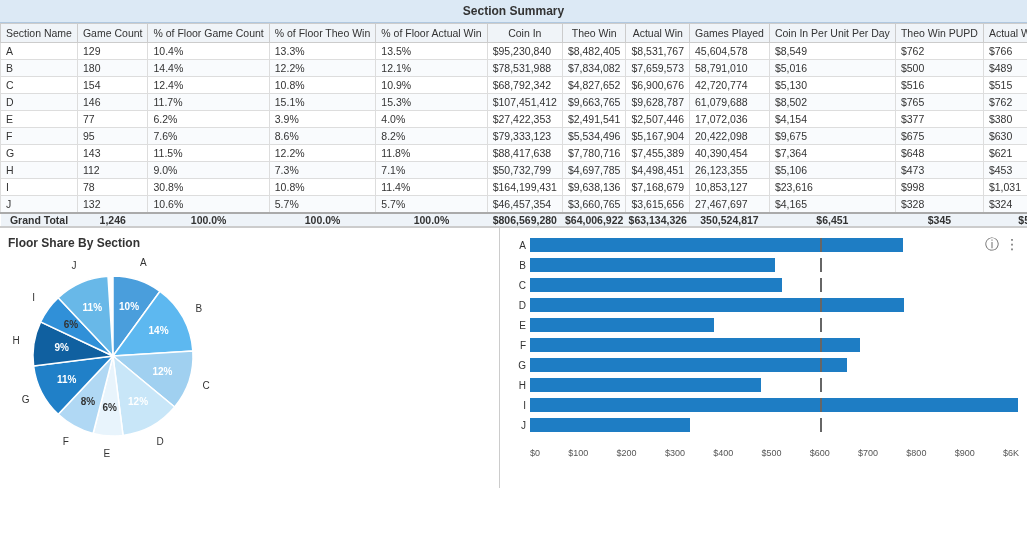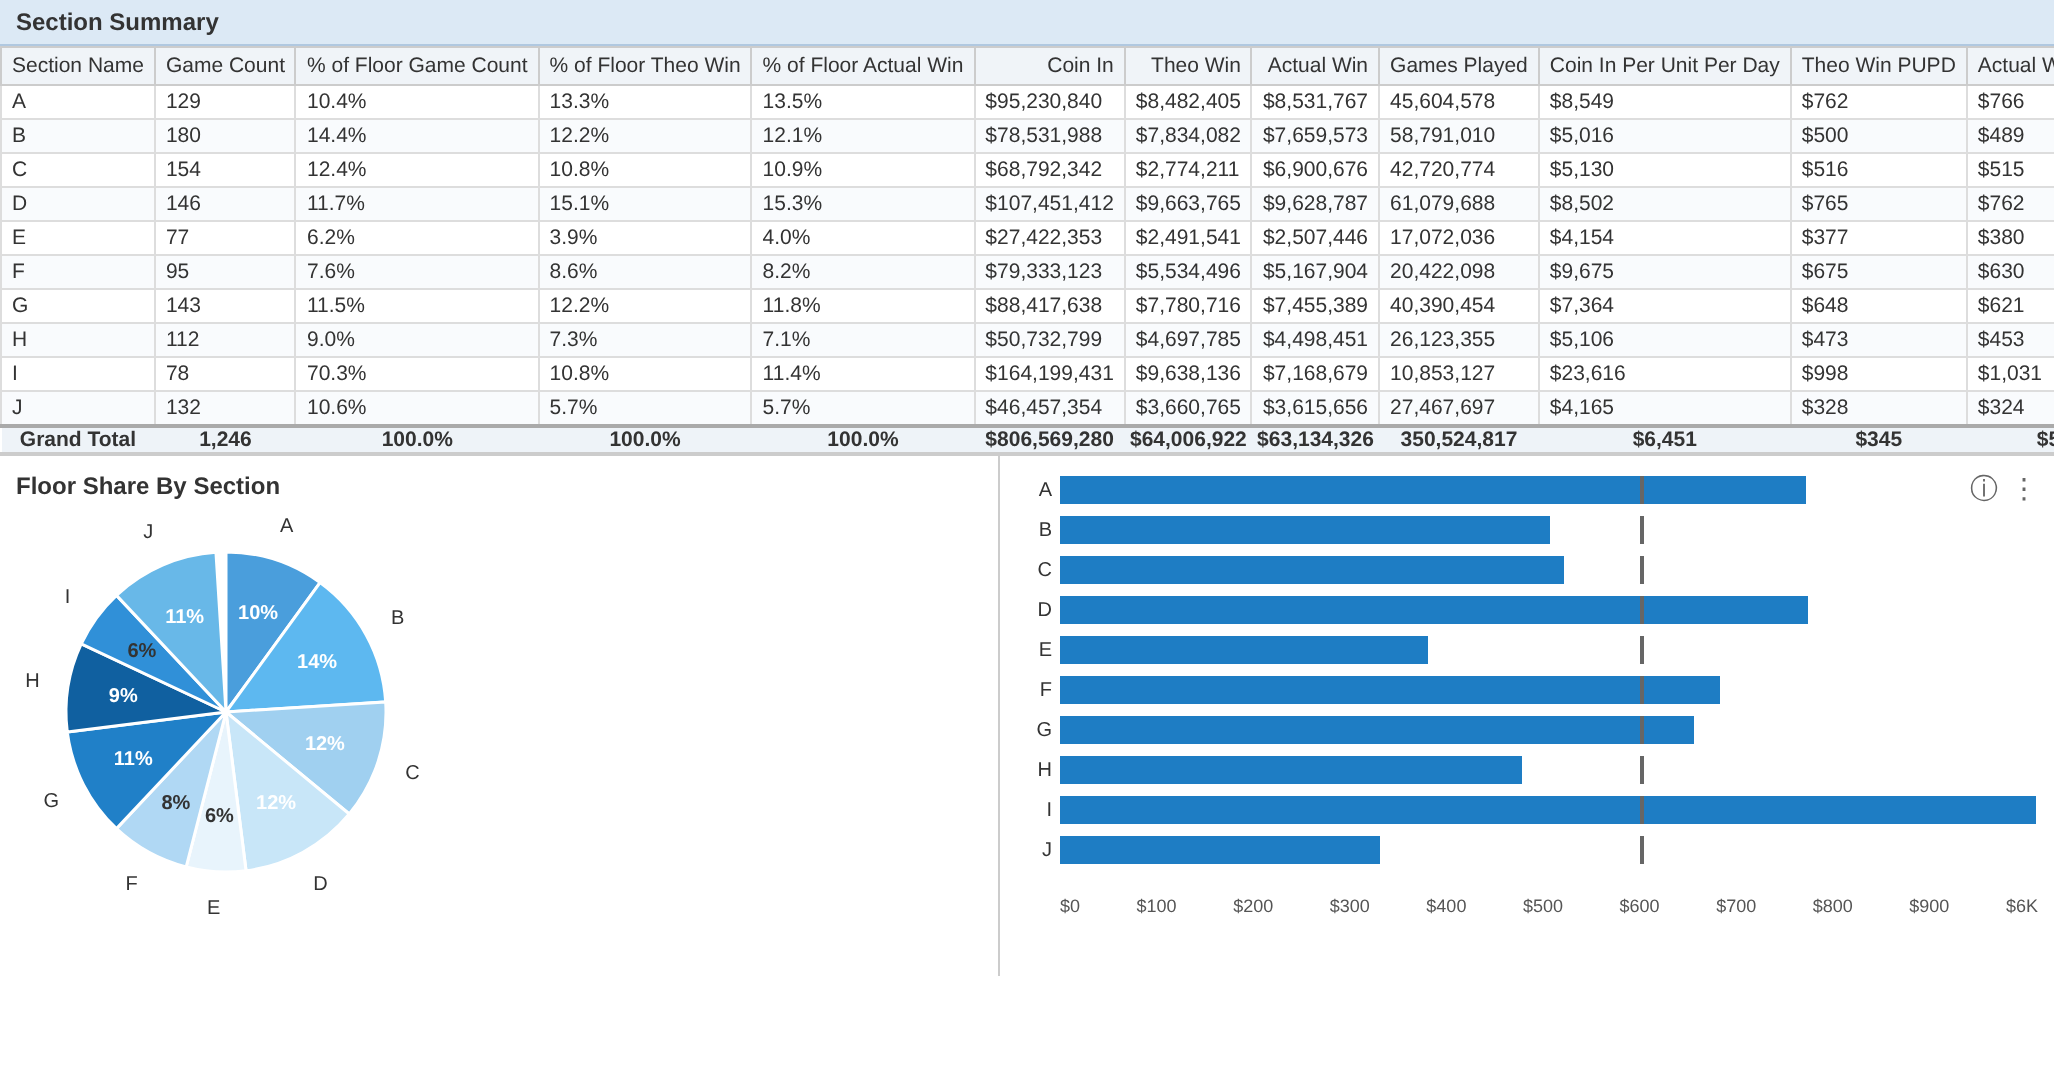--- a/index.html
+++ b/index.html
@@ -4,41 +4,42 @@
   <style>
     * { box-sizing: border-box; margin: 0; padding: 0; }
     body { font-family: Arial, sans-serif; font-size: 11px; background: #fff; color: #333; }
     
     .section-summary-header {
       background: #dce9f5;
       padding: 4px 8px;
       font-weight: bold;
       font-size: 12px;
       border-bottom: 1px solid #b0c8e0;
+      text-align: center;
     }
     
     .table-container {
       overflow-x: auto;
       border-bottom: 2px solid #ccc;
     }
     
     table {
       width: 100%;
       border-collapse: collapse;
       font-size: 10.5px;
     }
     
     thead tr {
       background: #f0f4f8;
     }
     
     thead th {
       border: 1px solid #ccc;
       padding: 3px 5px;
-      text-align: right;
+      text-align: center;
       font-weight: normal;
       vertical-align: top;
       white-space: nowrap;
     }
     
     tbody tr:nth-child(even) { background: #f9fbfd; }
     tbody tr:nth-child(odd) { background: #fff; }
     
     tbody td {
       border: 1px solid #ddd;
@@ -232,21 +233,21 @@
           <td>$500</td>
           <td>$489</td>
         </tr>
         <tr>
           <td>C</td>
           <td>154</td>
           <td>12.4%</td>
           <td>10.8%</td>
           <td>10.9%</td>
           <td>$68,792,342</td>
-          <td>$2,774,211</td>
+          <td>$4,827,652</td>
           <td>$6,900,676</td>
           <td>42,720,774</td>
           <td>$5,130</td>
           <td>$516</td>
           <td>$515</td>
         </tr>
         <tr>
           <td>D</td>
           <td>146</td>
           <td>11.7%</td>
@@ -312,21 +313,21 @@
           <td>$4,697,785</td>
           <td>$4,498,451</td>
           <td>26,123,355</td>
           <td>$5,106</td>
           <td>$473</td>
           <td>$453</td>
         </tr>
         <tr>
           <td>I</td>
           <td>78</td>
-          <td>70.3%</td>
+          <td>30.8%</td>
           <td>10.8%</td>
           <td>11.4%</td>
           <td>$164,199,431</td>
           <td>$9,638,136</td>
           <td>$7,168,679</td>
           <td>10,853,127</td>
           <td>$23,616</td>
           <td>$998</td>
           <td>$1,031</td>
         </tr>

